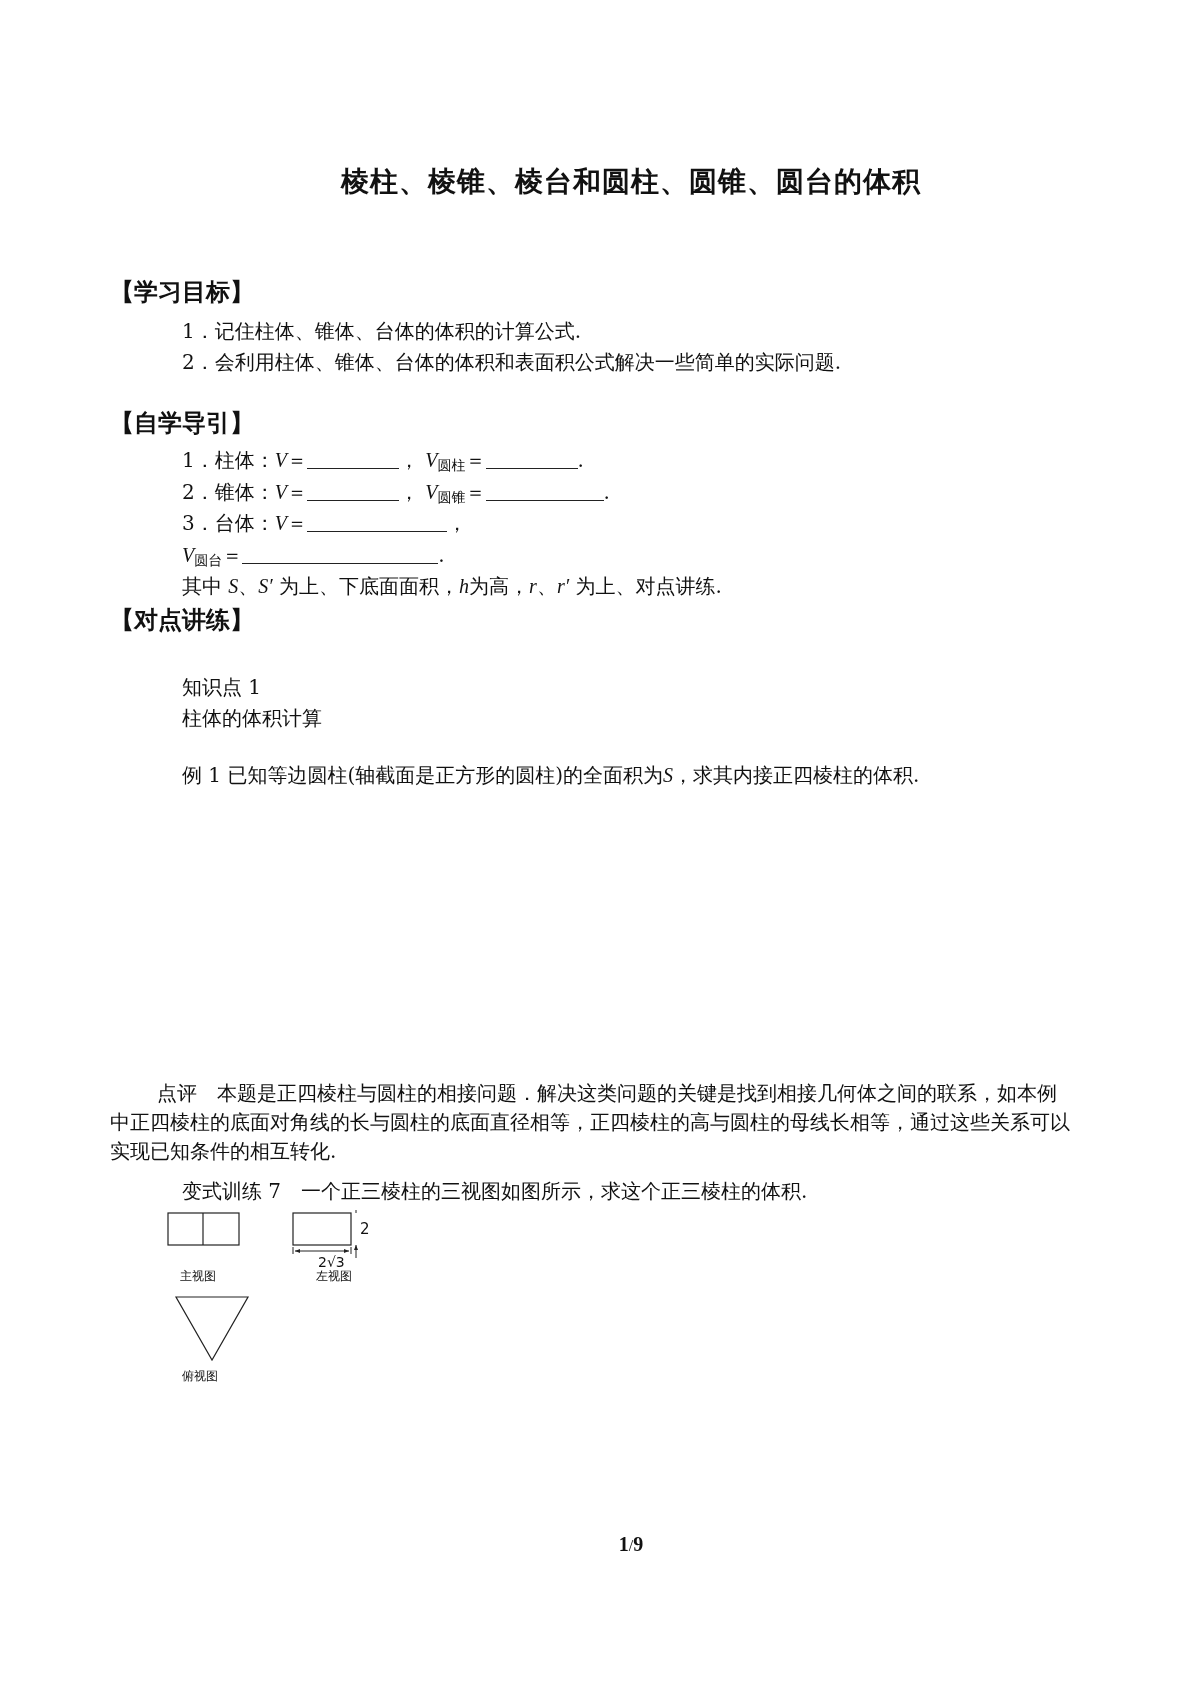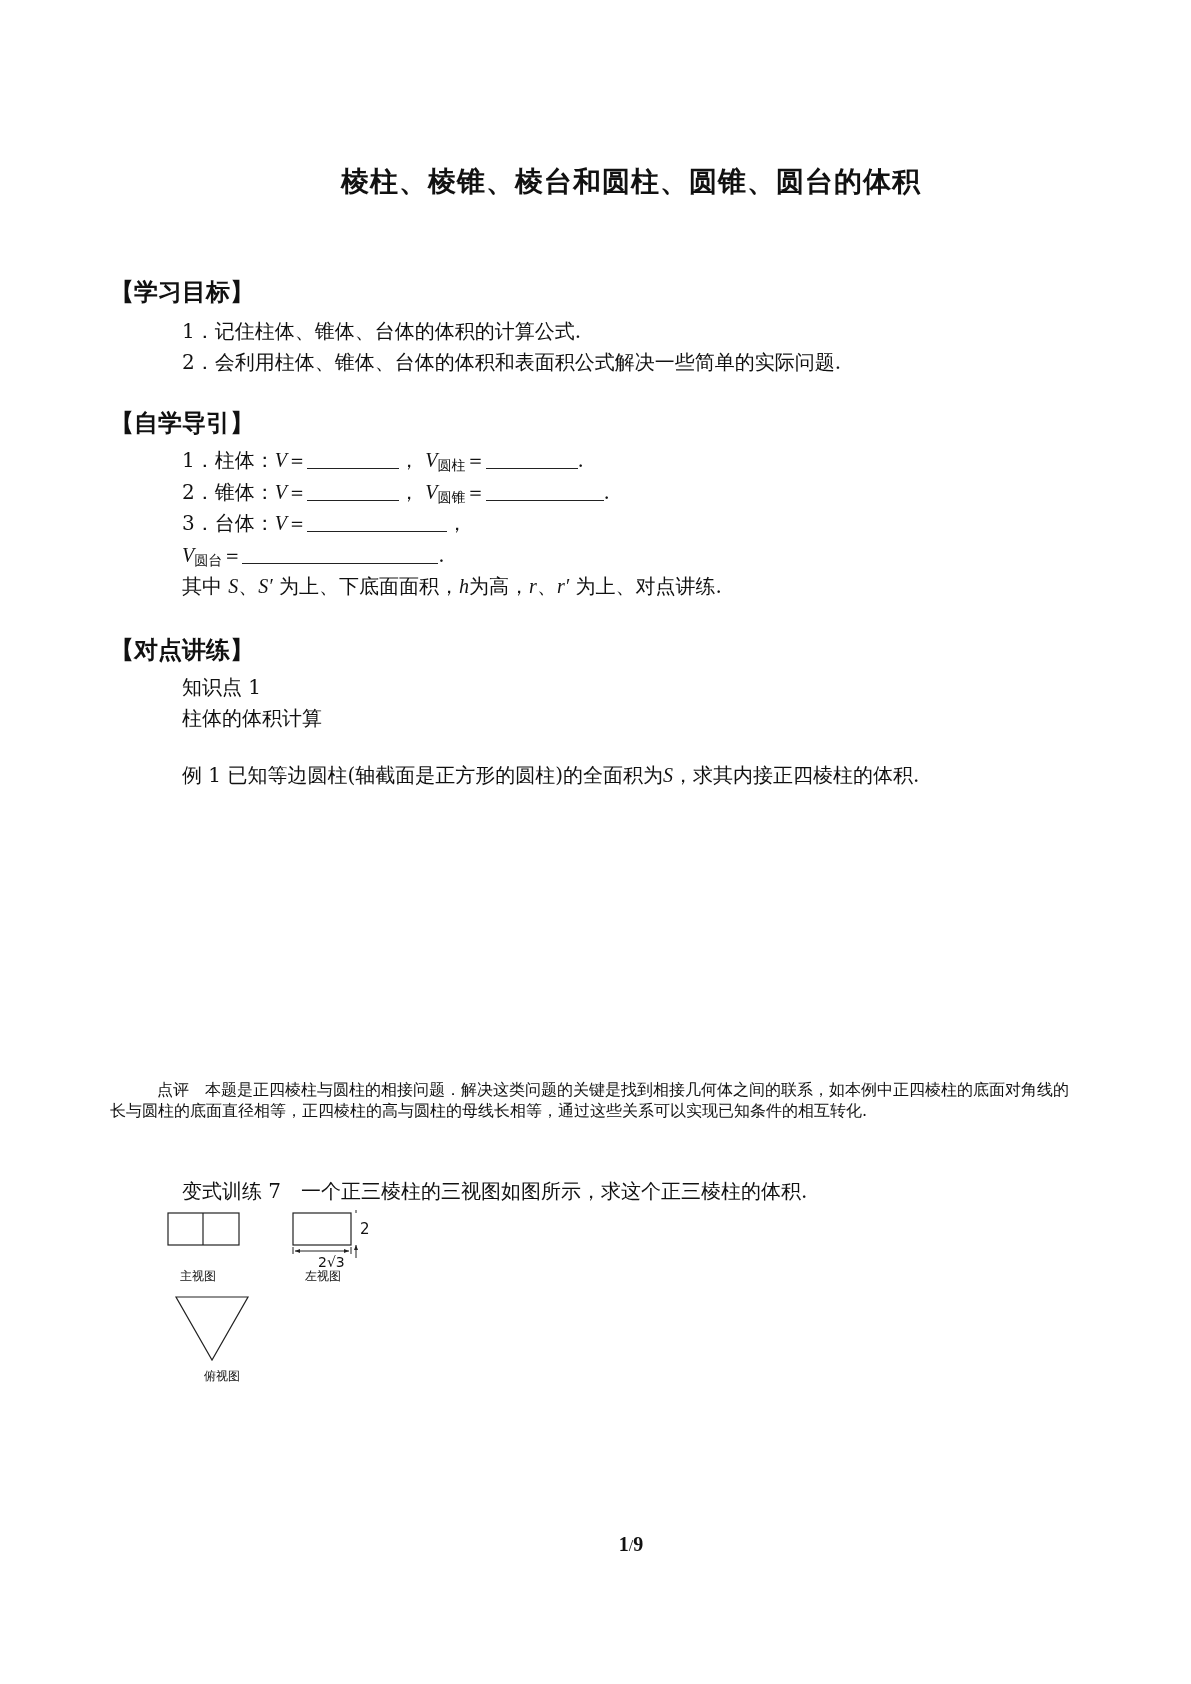--- a/index.html
+++ b/index.html
@@ -17,21 +17,21 @@
   .heading {
     font-family: Liberation Sans, sans-serif;
     font-weight: bold; font-size: 24px; left: 110px;
   }
   .line { font-size: 20px; left: 157px; margin-left: 25px; }
   .it { font-style: italic; font-family: "Liberation Serif", serif; }
   .sub { font-size: 14px; vertical-align: -3px; }
   .blank {
     display: inline-block; border-bottom: 1px solid #222; height: 18px; vertical-align: -2px;
   }
-  .para { font-size: 16px; left: 110px; width: 965px; white-space: normal; line-height: 21px; text-indent: 47px; }
+  .para { font-size: 20px; left: 110px; width: 965px; white-space: normal; line-height: 29px; text-indent: 47px; }
   .footer { font-weight: bold; font-size: 20px; left: 0; width: 1262px; text-align: center; top: 1533px; font-family: "Liberation Serif", serif; }
   .figure { position: absolute; left: 150px; top: 1210px; width: 260px; height: 190px; }
   .fig-label { position: absolute; font-size: 12px; font-family: "DejaVu Sans", sans-serif; }
 </style>
 </head>
 <body>
 
 <div class="abs title">棱柱、棱锥、棱台和圆柱、圆锥、圆台的体积</div>
 
 <div class="abs heading" style="top:276px;">【学习目标】</div>
@@ -56,21 +56,21 @@
 
 <div class="abs line" style="top:542px;">
   <span class="it">V</span><span class="sub">圆台</span><span>＝</span><span class="blank" style="width:196px;"></span><span>.</span>
 </div>
 
 <div class="abs line" style="top:573px;">
   <span>其中</span>
   <span class="it">S</span><span>、</span><span class="it">S′</span><span> 为上、下底面面积，</span><span class="it">h</span><span>为高，</span><span class="it">r</span><span>、</span><span class="it">r′</span><span> 为上、对点讲练.</span>
 </div>
 
-<div class="abs heading" style="top:634px;">【对点讲练】</div>
+<div class="abs heading" style="top:604px;">【对点讲练】</div>
 <div class="abs line" style="top:674px;">知识点 1</div>
 <div class="abs line" style="top:705px;">柱体的体积计算</div>
 
 <div class="abs line" style="top:762px;">
   <span>例 1  已知等边圆柱(轴截面是正方形的圆柱)的全面积为</span><span class="it">S</span><span>，求其内接正四棱柱的体积.</span>
 </div>
 
 <div class="abs para" style="top:1079px;">点评　本题是正四棱柱与圆柱的相接问题．解决这类问题的关键是找到相接几何体之间的联系，如本例中正四棱柱的底面对角线的长与圆柱的底面直径相等，正四棱柱的高与圆柱的母线长相等，通过这些关系可以实现已知条件的相互转化.</div>
 
 <div class="abs line" style="top:1178px;">变式训练 7　一个正三棱柱的三视图如图所示，求这个正三棱柱的体积.</div>
@@ -87,21 +87,21 @@
     <line x1="145" y1="41" x2="199" y2="41" stroke="#222"></line>
     <polygon points="145,41 150,39 150,43" fill="#222"></polygon>
     <polygon points="199,41 194,39 194,43" fill="#222"></polygon>
     <line x1="206" y1="35" x2="206" y2="48" stroke="#222"></line>
     <polygon points="206,35 204,40 208,40" fill="#222"></polygon>
     <line x1="206" y1="-5" x2="206" y2="3" stroke="#222"></line>
 
     <polygon points="26,87 98,87 62,150" fill="none" stroke="#222" stroke-width="1.2"></polygon>
   </svg>
   <span class="fig-label" style="left:30px; top:58px;">主视图</span>
-  <span class="fig-label" style="left:155px; top:58px;">左视图</span>
+  <span class="fig-label" style="left:166px; top:58px;">左视图</span>
   <span class="fig-label" style="left:168px; top:44px; font-size:14px;">2√3</span>
   <span class="fig-label" style="left:210px; top:10px; font-size:15px;">2</span>
-  <span class="fig-label" style="left:32px; top:158px;margin-left:22px;">俯视图</span>
+  <span class="fig-label" style="left:32px; top:158px;">俯视图</span>
 </div>
 
 <div class="abs footer">
   <span>1</span><span style="font-weight:normal; font-size:16px;">/</span><span>9</span>
 </div>
 
 </body></html>

